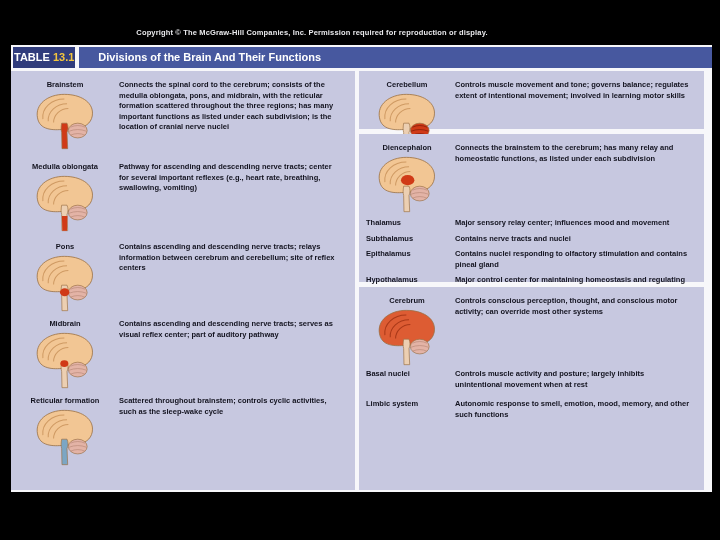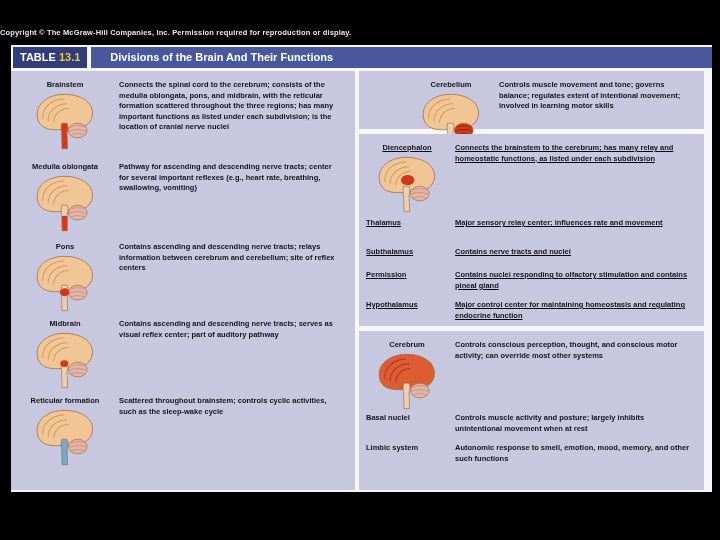--- a/index.html
+++ b/index.html
@@ -1,43 +1,43 @@
 <!DOCTYPE html>
 <html style="--panel: #c7c8e0; --gap-white: #f7f7fa; --header-box: #303c7c; --header-bar: #47589f; --num-yellow: #f3c53d; --ink: #13131f;"><head>
 <meta charset="utf-8">
 <style>
   html,body{margin:0;padding:0;}
   body{
     width:720px;height:540px;background:#000;position:relative;overflow:hidden;
     font-family:"Liberation Sans",sans-serif;
   }
   .copyright{
-    position:absolute;top:28px;left:0;width:624px;text-align:left;
+    position:absolute;top:28px;left:0;width:624px;text-align:center;
     color:#e9e9ec;font-size:7.5px;font-weight:bold;letter-spacing:.15px;
   }
   .table-wrap{
     position:absolute;left:11px;top:45px;width:701px;height:447px;
     background:var(--gap-white);box-sizing:border-box;
   }
   .header-row{display:flex;gap:4px;padding:2px 0 0 2px;height:21px;}
   .table-label-box{
     background:var(--header-box);color:#fff;font-weight:bold;font-size:11px;
-    line-height:21px;padding:0 7px;white-space:nowrap;text-align:center;
+    line-height:21px;padding:0 1px;white-space:nowrap;text-align:center;
   }
   .table-number{color:var(--num-yellow);}
   .title-bar{
     background:var(--header-bar);color:#fff;font-weight:bold;font-size:11px;
     line-height:21px;padding:0 19px;flex:1;
   }
   .panels{display:flex;gap:4px;margin-top:3px;height:419px;padding:0 8px 0 0;}
   .panel-left{width:344px;background:var(--panel);display:flex;flex-direction:column;}
   .panel-right{flex:1;display:flex;flex-direction:column;}
   .rblock{background:var(--panel);display:flex;flex-direction:column;}
-  .rblock-a{height:58px;padding-left:44px;}
-  .rblock-b{height:192px;text-decoration:underline;}
+  .rblock-a{height:58px;}
+  .rblock-b{height:148px;}
   .rblock-c{flex:1;}
   .vgap{height:5px;}
   .row{display:grid;grid-template-columns:108px 1fr;box-sizing:border-box;padding-top:9px;}
   .panel-right .row{grid-template-columns:96px 1fr;}
   .row.no-img{padding-top:5px;}
   .term-col{display:flex;flex-direction:column;align-items:center;}
   .row.no-img .term-col{align-items:flex-start;padding-left:7px;}
   .term{font-size:7.5px;font-weight:bold;color:var(--ink);text-align:center;line-height:10px;}
   .desc{
     font-size:7.5px;font-weight:bold;color:var(--ink);line-height:10.5px;
@@ -212,31 +212,31 @@
                   <ellipse cx="51" cy="39" rx="10" ry="7.5" fill="#d03a17"></ellipse>
                 </svg>
               </div>
           </div>
           <div class="desc">Connects the brainstem to the cerebrum; has many relay and homeostatic functions, as listed under each subdivision</div>
         </div>
         <div class="row no-img rb2">
           <div class="term-col">
             <div class="term">Thalamus</div>
           </div>
-          <div class="desc">Major sensory relay center; influences rate and movement</div>
+          <div class="desc">Major sensory relay center; influences mood and movement</div>
         </div>
         <div class="row no-img rb3">
           <div class="term-col">
             <div class="term">Subthalamus</div>
           </div>
           <div class="desc">Contains nerve tracts and nuclei</div>
         </div>
         <div class="row no-img rb4">
           <div class="term-col">
-            <div class="term">Permission</div>
+            <div class="term">Epithalamus</div>
           </div>
           <div class="desc">Contains nuclei responding to olfactory stimulation and contains pineal gland</div>
         </div>
         <div class="row no-img rb5">
           <div class="term-col">
             <div class="term">Hypothalamus</div>
           </div>
           <div class="desc">Major control center for maintaining homeostasis and regulating endocrine function</div>
         </div>
       </div>

